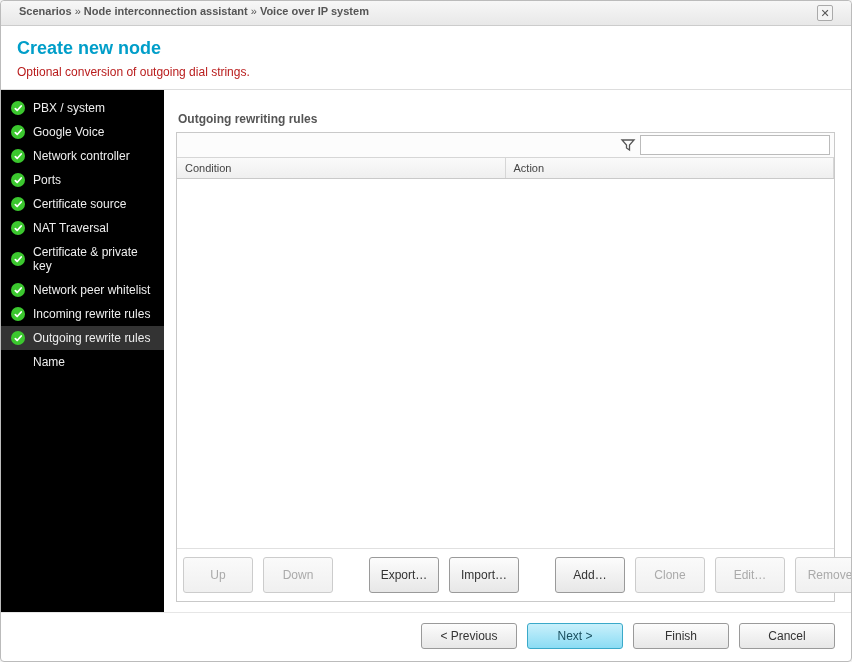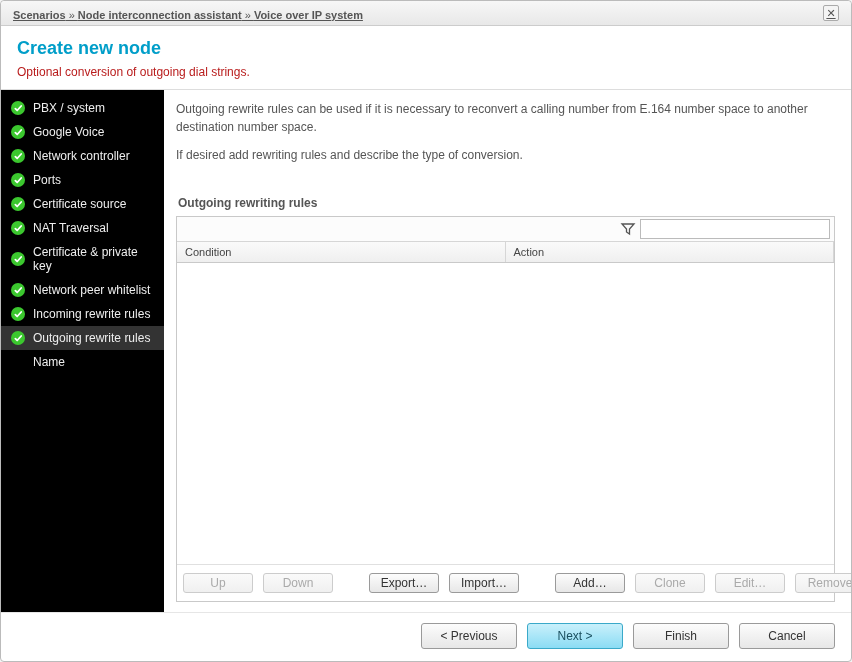--- a/index.html
+++ b/index.html
@@ -17,27 +17,26 @@
     border: 1px solid #bbb;
     border-radius: 4px;
     display: flex;
     flex-direction: column;
     position: relative;
   }
   .titlebar {
     background: linear-gradient(#f7f7f7, #e8e8e8);
     border-bottom: 1px solid #ccc;
     border-radius: 4px 4px 0 0;
-    padding: 4px 12px;
-    display: flex;
-    align-items: flex-end;
+    padding: 4px 18px;
+    display: flex;
+    align-items: flex-start;
     justify-content: space-between;
     font-size: 11px;
     color: #555;
-    text-decoration: underline;
   }
   .titlebar .crumb { font-weight: normal; }
   .titlebar .crumb b { font-weight: bold; }
   .close-btn {
     width: 16px; height: 16px;
     border: 1px solid #aaa;
     border-radius: 2px;
     background: #f4f4f4;
     display: flex; align-items: center; justify-content: center;
     cursor: pointer;
@@ -136,21 +135,21 @@
   .table-actions {
     display: flex;
     gap: 10px;
     padding: 8px 6px;
     border-top: 1px solid #e0e0e0;
     justify-content: flex-start;
   }
   .table-actions .spacer { flex: 0 0 16px; }
   .btn {
     min-width: 70px;
-    height: 20px;
+    height: 36px;
     border: 1px solid #9a9a9a;
     background: linear-gradient(#fcfcfc,#e7e7e7);
     border-radius: 3px;
     font-size: 12px;
     color: #333;
     cursor: pointer;
     padding: 0 10px;
   }
   .btn:disabled, .btn.disabled {
     color: #aaa;
@@ -277,24 +276,20 @@
           <span class="check">
             <svg viewBox="0 0 10 10">
               <path d="M1.5 5.2l2 2 4.5-5" fill="none" stroke="#fff" stroke-width="2" stroke-linecap="round" stroke-linejoin="round"></path>
             </svg>
           </span>
           <span>Name</span>
         </div>
       </div>
 
     <div class="main">
-      <div class="intro">
-        <p>Outgoing rewrite rules can be used if it is necessary to reconvert a calling number from E.164 number space to another destination number space.</p>
-        <p>If desired add rewriting rules and describe the type of conversion.</p>
-      </div>
 
       <div class="section-label">Outgoing rewriting rules</div>
 
       <div class="table-wrap">
         <div class="filter-row">
           <span class="filter-icon">
             <svg viewBox="0 0 16 16">
                 <path d="M2 3h12l-4.5 5v5l-3-2V8z" fill="none" stroke="#555" stroke-width="1.3"></path>
               </svg>
           </span>

